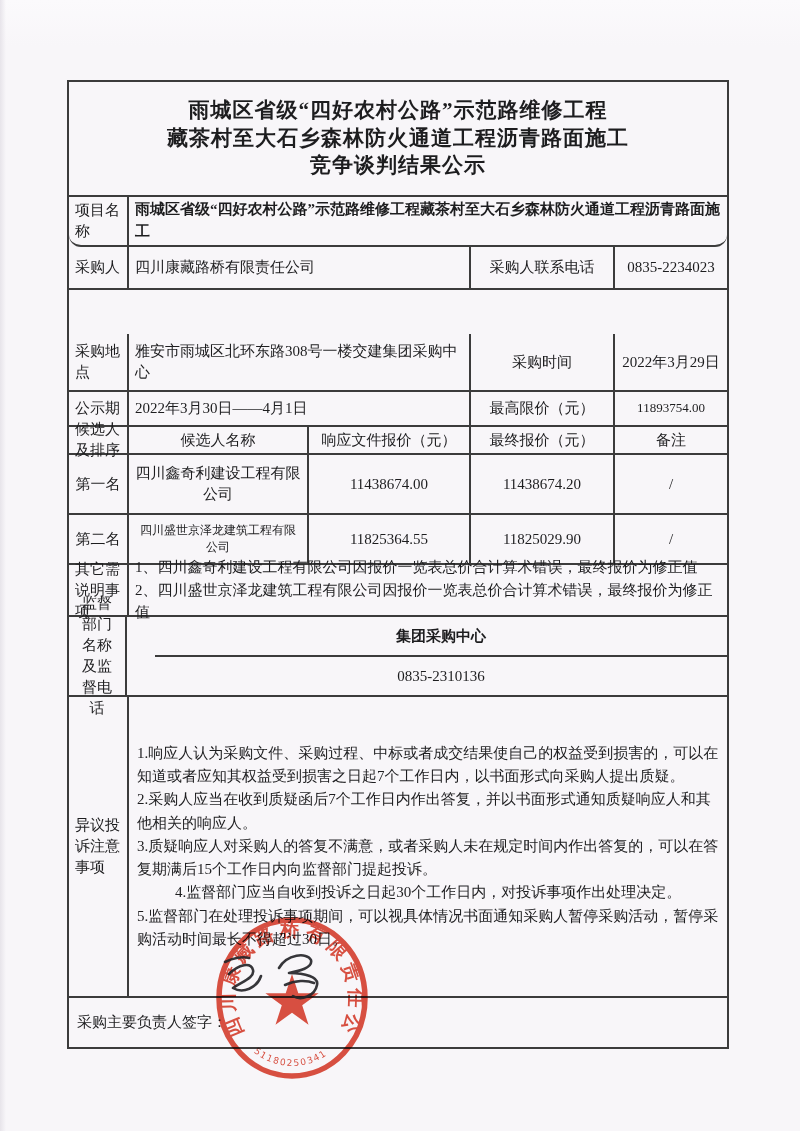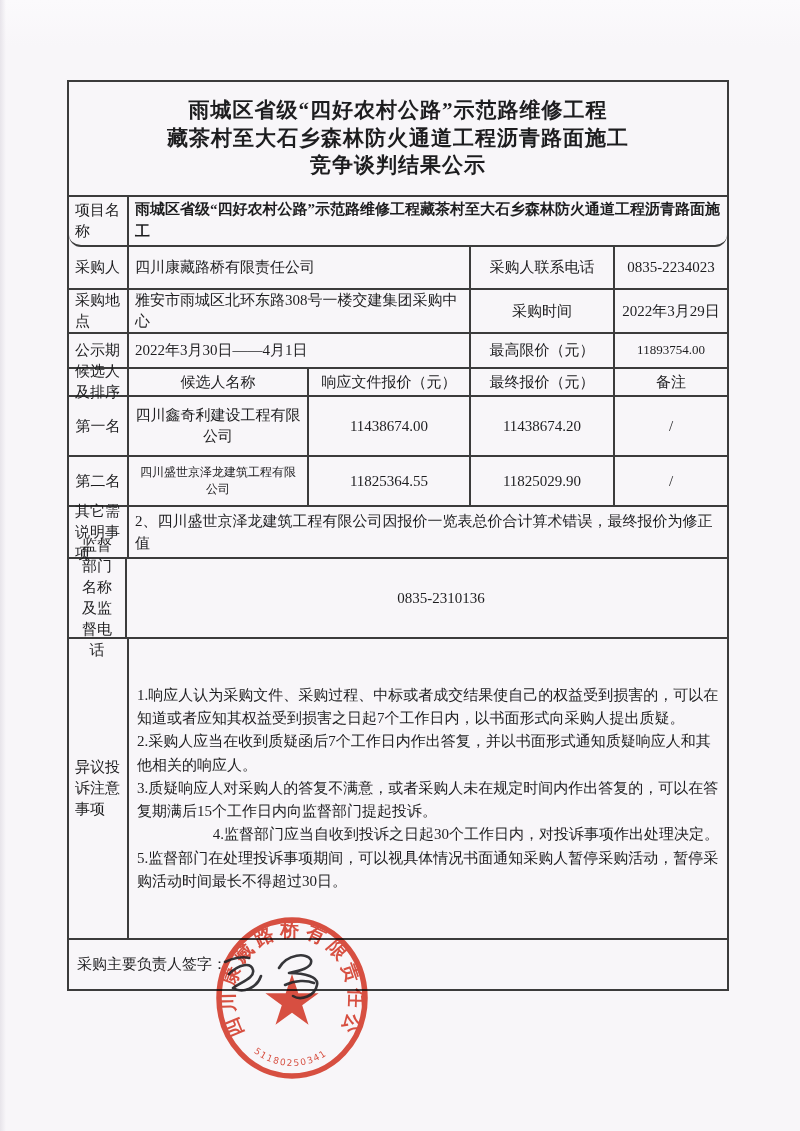--- a/index.html
+++ b/index.html
@@ -49,38 +49,38 @@
   .center{justify-content:center;text-align:center;}
   .title-row{height:115px;}
   .title-cell{
     width:658px;flex-direction:column;justify-content:center;
     font-size:21px;font-weight:bold;letter-spacing:1px;line-height:1.32;
     text-align:center;border-right:none;
   }
   .r-project{height:50px;border-radius:12px;}
   .r-project .proj-val{font-weight:bold;line-height:1.45;align-items:center;}
   .r-purchaser{height:43px;}
-  .r-location{height:44px;}
+  .r-location{height:58px;margin-top:44px;}
   .r-period{height:35px;}
   .r-chead{height:28px;}
   .r-first{height:60px;}
   .r-second{height:50px;}
   .r-notes{height:52px;}
   .r-superv{height:80px;gap:28px;}
   .r-objection{height:301px;}
   .r-sign{height:49px;}
   .notes-val{flex-direction:column;align-items:flex-start;justify-content:center;line-height:1.5;}
   .sup-right{width:598px;display:flex;flex-direction:column;}
   .sup-sub{
     box-sizing:border-box;display:flex;align-items:center;justify-content:center;
     font-size:15px;
   }
   .sup-sub.top{height:40px;border-bottom:2px solid var(--line);font-weight:bold;}
   .sup-sub.bottom{flex:1;}
-  .obj-val{flex-direction:column;align-items:flex-end;justify-content:center;line-height:1.55;padding:6px 8px;}
+  .obj-val{flex-direction:column;align-items:center;justify-content:center;line-height:1.55;padding:6px 8px;}
   .num{font-family:"Liberation Serif","DejaVu Serif",serif;}
   .small-num{font-size:13px;}
   .sign-cell{width:658px;border-right:none;padding-left:8px;}
   .stamp-svg{position:absolute;left:213px;top:915px;mix-blend-mode:multiply;opacity:.88;}
   .sig-svg{position:absolute;left:215px;top:940px;}
 </style>
 </head>
 <body>
 
 <div class="page">
@@ -141,27 +141,29 @@
       <div class="cell c1 center">第二名</div>
       <div class="cell c2 center" style="font-size:12px">四川盛世京泽龙建筑工程有限公司</div>
       <div class="cell c3 center num">11825364.55</div>
       <div class="cell c4 center num">11825029.90</div>
       <div class="cell c5 center">/</div>
     </div>
 
     <div class="row r-notes">
       <div class="cell c1">其它需说明事项</div>
       <div class="cell cbody notes-val">
+        <div>1、四川鑫奇利建设工程有限公司因报价一览表总价合计算术错误，最终报价为修正值</div>
         <div>2、四川盛世京泽龙建筑工程有限公司因报价一览表总价合计算术错误，最终报价为修正值</div>
       </div>
     </div>
 
     <div class="row r-superv">
       <div class="cell c1 center">监督部门名称及监督电话</div>
       <div class="sup-right">
+        <div class="sup-sub top">集团采购中心</div>
         <div class="sup-sub bottom num">0835-2310136</div>
       </div>
     </div>
 
     <div class="row r-objection">
       <div class="cell c1">异议投诉注意事项</div>
       <div class="cell cbody obj-val">
         <div>1.响应人认为采购文件、采购过程、中标或者成交结果使自己的权益受到损害的，可以在知道或者应知其权益受到损害之日起7个工作日内，以书面形式向采购人提出质疑。</div>
         <div>2.采购人应当在收到质疑函后7个工作日内作出答复，并以书面形式通知质疑响应人和其他相关的响应人。</div>
         <div>3.质疑响应人对采购人的答复不满意，或者采购人未在规定时间内作出答复的，可以在答复期满后15个工作日内向监督部门提起投诉。</div>

